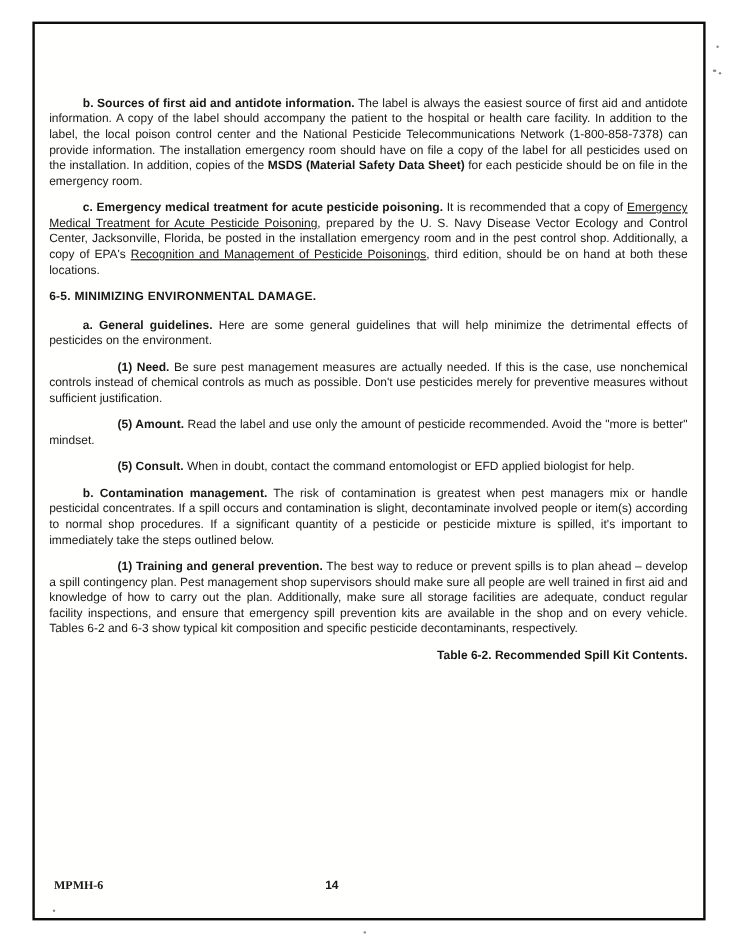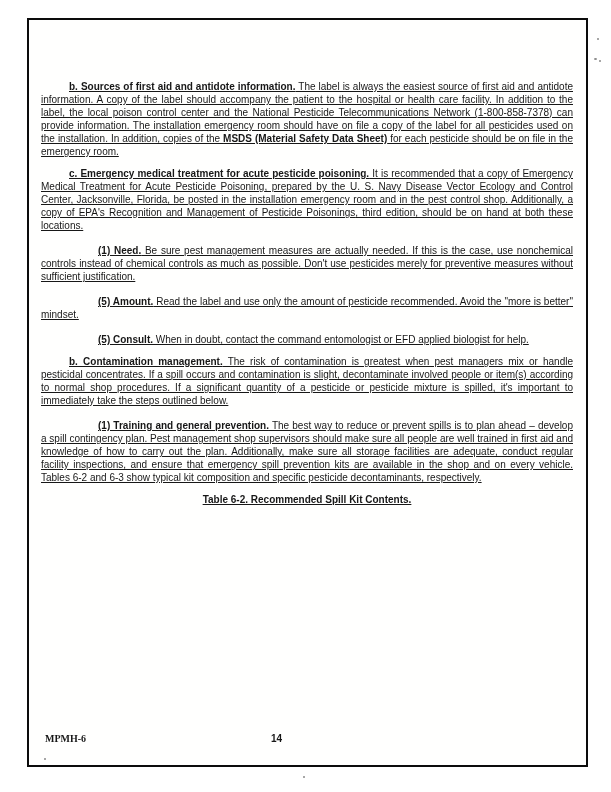--- a/index.html
+++ b/index.html
@@ -20,32 +20,32 @@
     background: #fffffe;
   }
   .content {
     position: absolute;
     left: 41px; top: 80px;
     width: 532px;
     font-size: 10px;
     line-height: 13px;
     text-align: justify;
   }
-  p.para { margin: 0 0 9px 0; text-decoration: underline; }
+  p.para { margin: 0 0 9px 0; }
   p.indent-a { text-indent: 28px; }
-  p.indent-n { text-indent: 57px; margin-top: 12px; }
+  p.indent-n { text-indent: 57px; }
   p.heading {
     font-weight: bold;
     text-align: left;
     margin: 3px 0 11px 0;
     letter-spacing: 0.2px;
   }
   p.caption {
     font-weight: bold;
-    text-align: center;
+    text-align: right;
     margin: 3px 0 0 0;
   }
   b { font-weight: bold; }
   .ul { text-decoration: underline; }
   .footer-id {
     position: absolute;
     left: 45px; top: 733px;
     font-size: 10px; font-weight: bold; font-family: Liberation Serif, serif;
   }
   .footer-page {
@@ -69,21 +69,23 @@
 <body>
 
 <div class="frame"></div>
 
 <div class="content">
 
   <p class="para indent-a"><b>b. Sources of first aid and antidote information.</b><span> The label is always the easiest source of first aid and antidote information. A copy of the label should accompany the patient to the hospital or health care facility. In addition to the label, the local poison control center and the National Pesticide Telecommunications Network (1-800-858-7378) can provide information. The installation emergency room should have on file a copy of the label for all pesticides used on the installation. In addition, copies of the </span><b>MSDS (Material Safety Data Sheet)</b><span> for each pesticide should be on file in the emergency room.</span></p>
 
   <p class="para indent-a"><b>c. Emergency medical treatment for acute pesticide poisoning.</b><span> It is recommended that a copy of </span><span class="ul">Emergency Medical Treatment for Acute Pesticide Poisoning</span><span>, prepared by the U. S. Navy Disease Vector Ecology and Control Center, Jacksonville, Florida, be posted in the installation emergency room and in the pest control shop. Additionally, a copy of EPA's </span><span class="ul">Recognition and Management of Pesticide Poisonings</span><span>, third edition, should be on hand at both these locations.</span></p>
 
+  <p class="para heading">6-5. MINIMIZING ENVIRONMENTAL DAMAGE.</p>
 
+  <p class="para indent-a"><b>a. General guidelines.</b><span> Here are some general guidelines that will help minimize the detrimental effects of pesticides on the environment.</span></p>
 
   <p class="para indent-n"><b>(1) Need.</b><span> Be sure pest management measures are actually needed. If this is the case, use nonchemical controls instead of chemical controls as much as possible. Don't use pesticides merely for preventive measures without sufficient justification.</span></p>
 
 
 
   <p class="para indent-n"><b>(5) Amount.</b><span> Read the label and use only the amount of pesticide recommended. Avoid the "more is better" mindset.</span></p>
 
   <p class="para indent-n"><b>(5) Consult.</b><span> When in doubt, contact the command entomologist or EFD applied biologist for help.</span></p>
 
   <p class="para indent-a"><b>b. Contamination management.</b><span> The risk of contamination is greatest when pest managers mix or handle pesticidal concentrates. If a spill occurs and contamination is slight, decontaminate involved people or item(s) according to normal shop procedures. If a significant quantity of a pesticide or pesticide mixture is spilled, it's important to immediately take the steps outlined below.</span></p>

